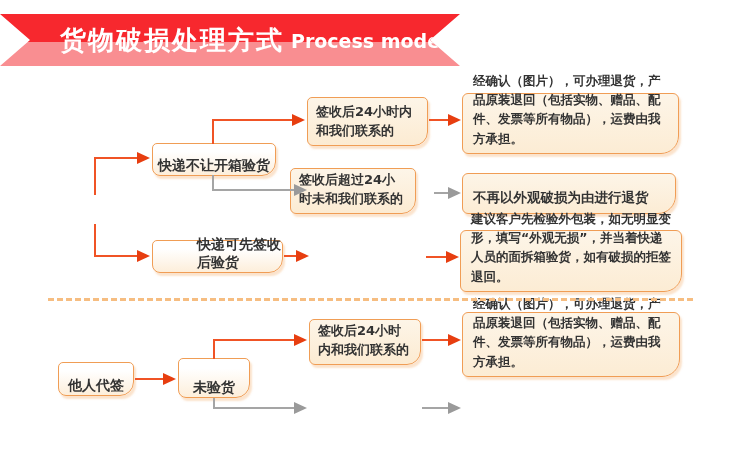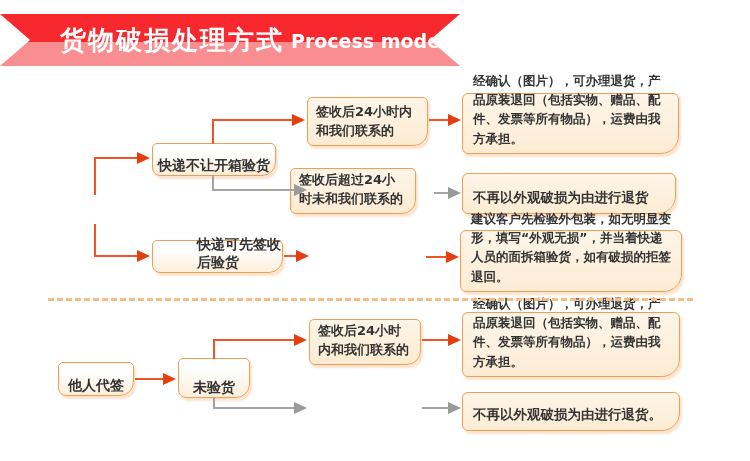--- a/index.html
+++ b/index.html
@@ -104,23 +104,20 @@
 
   <div class="node node-cream" style="left:309px;top:319px;width:112px;height:46px;">
     <span>签收后24小时内和我们联系的</span>
   </div>
 
 
   <div class="node node-result" style="left:462px;top:312px;width:218px;height:65px;">
     <span>经确认（图片），可办理退货，产品原装退回（包括实物、赠品、配件、发票等所有物品），运费由我方承担。</span>
   </div>
 
-  <div class="node node-result" style="left:462px;top:392px;width:218px;height:39px;font-size:13.5px;">
-    <span>不再以外观破损为由进行退货。</span>
-  </div>
 
   <div class="vline red" style="left:94px;top:157px;height:38px;"></div>
   <div class="hline red" style="left:94px;top:157px;width:44px;"></div>
   <div class="arrow red" style="left:137px;top:152px;"></div>
 
   <div class="vline red" style="left:94px;top:224px;height:33px;"></div>
   <div class="hline red" style="left:94px;top:255px;width:44px;"></div>
   <div class="arrow red" style="left:137px;top:250px;"></div>
 
   <div class="vline red" style="left:212px;top:119px;height:25px;"></div>

